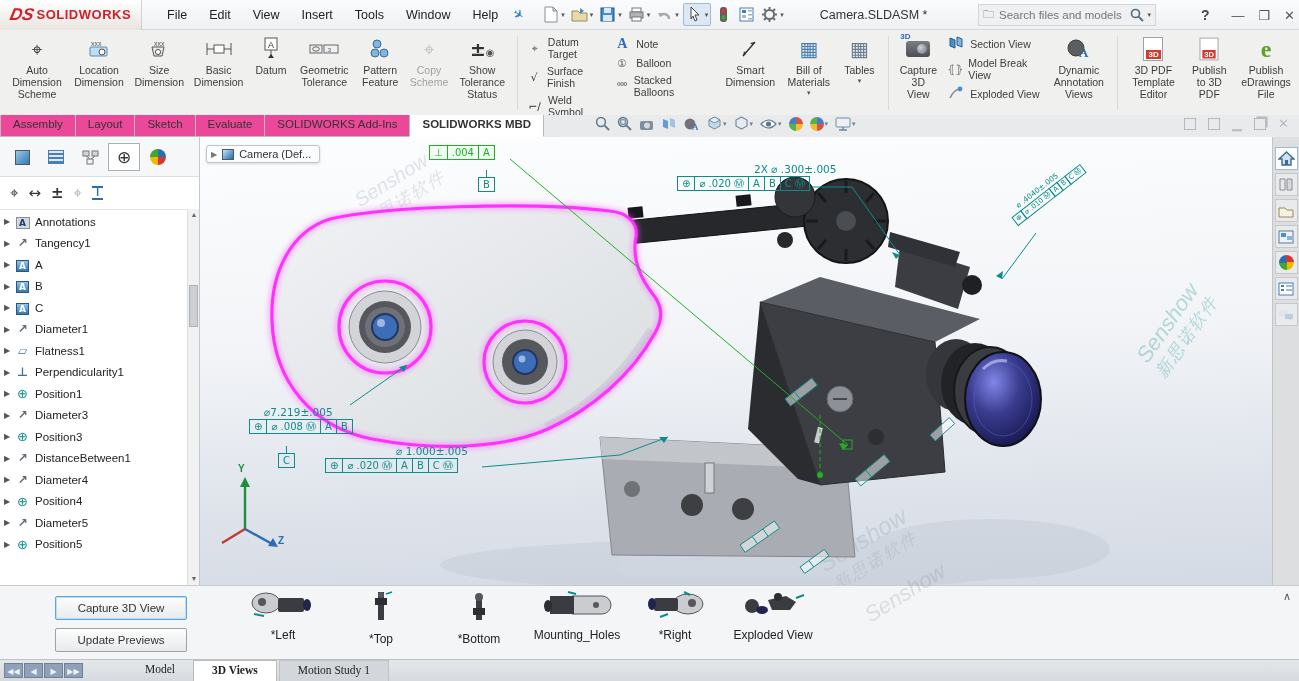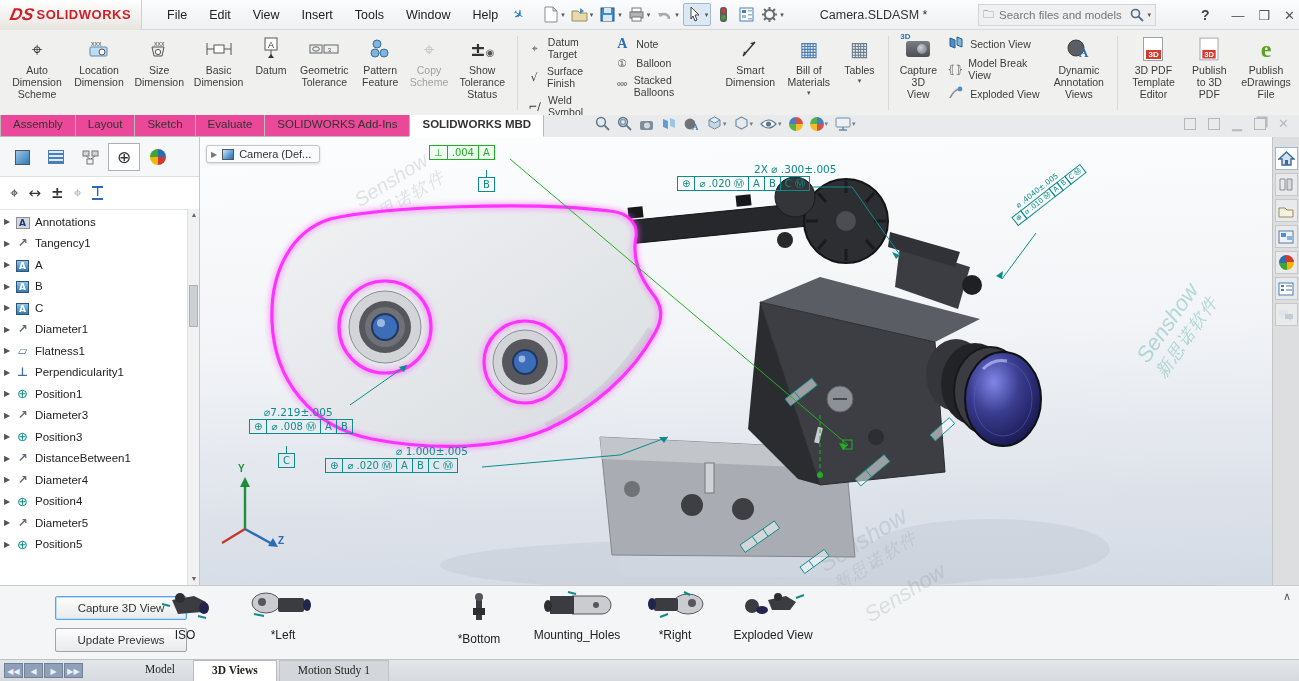--- a/index.html
+++ b/index.html
@@ -949,39 +949,38 @@
         </span>
     </div>
   </div>
 
   <div id="viewspanel">
     <div class="wm" style="left:860px;top:-4px;font-size:22px;"><span>Senshow</span></div>
     <button class="vbtn hl">Capture 3D View</button>
     <button class="vbtn b2">Update Previews</button>
     <span id="collapse">∧</span>
 
-    <div class="vthumb" style="left:130px;">
-      <svg width="62" height="30" viewBox="0 0 62 30">
-          <path d="M18,10 L40,6 L52,12 L48,22 L24,24 Z" fill="#3a3c41"></path>
-          <circle cx="26" cy="8" r="5" fill="#2c2e32"></circle>
-          <ellipse cx="50" cy="18" rx="5" ry="6" fill="#23234f"></ellipse>
-          <path d="M8,14 l8,2" stroke="#0e8c8c" stroke-width="2"></path>
-          <path d="M44,26 l8,2" stroke="#0e8c8c" stroke-width="2"></path>
-        </svg>
-      <div class="vlbl">ISO</div>
-    </div>
     <div class="vthumb" style="left:228px;">
       <svg width="70" height="30" viewBox="0 0 70 30">
           <ellipse cx="18" cy="13" rx="14" ry="10" fill="#caccd0" stroke="#55575c"></ellipse>
           <circle cx="14" cy="12" r="4" fill="#55575c"></circle>
           <rect x="30" y="8" width="26" height="14" rx="2" fill="#3a3c41"></rect>
           <ellipse cx="59" cy="15" rx="4" ry="6" fill="#23234f"></ellipse>
           <path d="M6,24 l10,2" stroke="#0e8c8c" stroke-width="2"></path>
         </svg>
       <div class="vlbl">*Left</div>
+    </div>
+    <div class="vthumb" style="left:326px;">
+      <svg width="30" height="34" viewBox="0 0 30 34">
+          <rect x="12" y="2" width="6" height="28" fill="#3a3c41"></rect>
+          <rect x="9" y="8" width="12" height="7" fill="#2c2e32"></rect>
+          <circle cx="15" cy="5" r="3" fill="#55575c"></circle>
+          <path d="M20,4 l6,-2" stroke="#0e8c8c" stroke-width="1.8"></path>
+        </svg>
+      <div class="vlbl">*Top</div>
     </div>
     <div class="vthumb" style="left:424px;text-align:center;">
       <svg width="30" height="34" viewBox="0 0 30 34">
           <rect x="12" y="4" width="6" height="26" fill="#3a3c41"></rect>
           <rect x="9" y="18" width="12" height="7" fill="#2c2e32"></rect>
           <circle cx="15" cy="7" r="4" fill="#55575c"></circle>
         </svg>
       <div class="vlbl">*Bottom</div>
     </div>
     <div class="vthumb" style="left:522px;">

